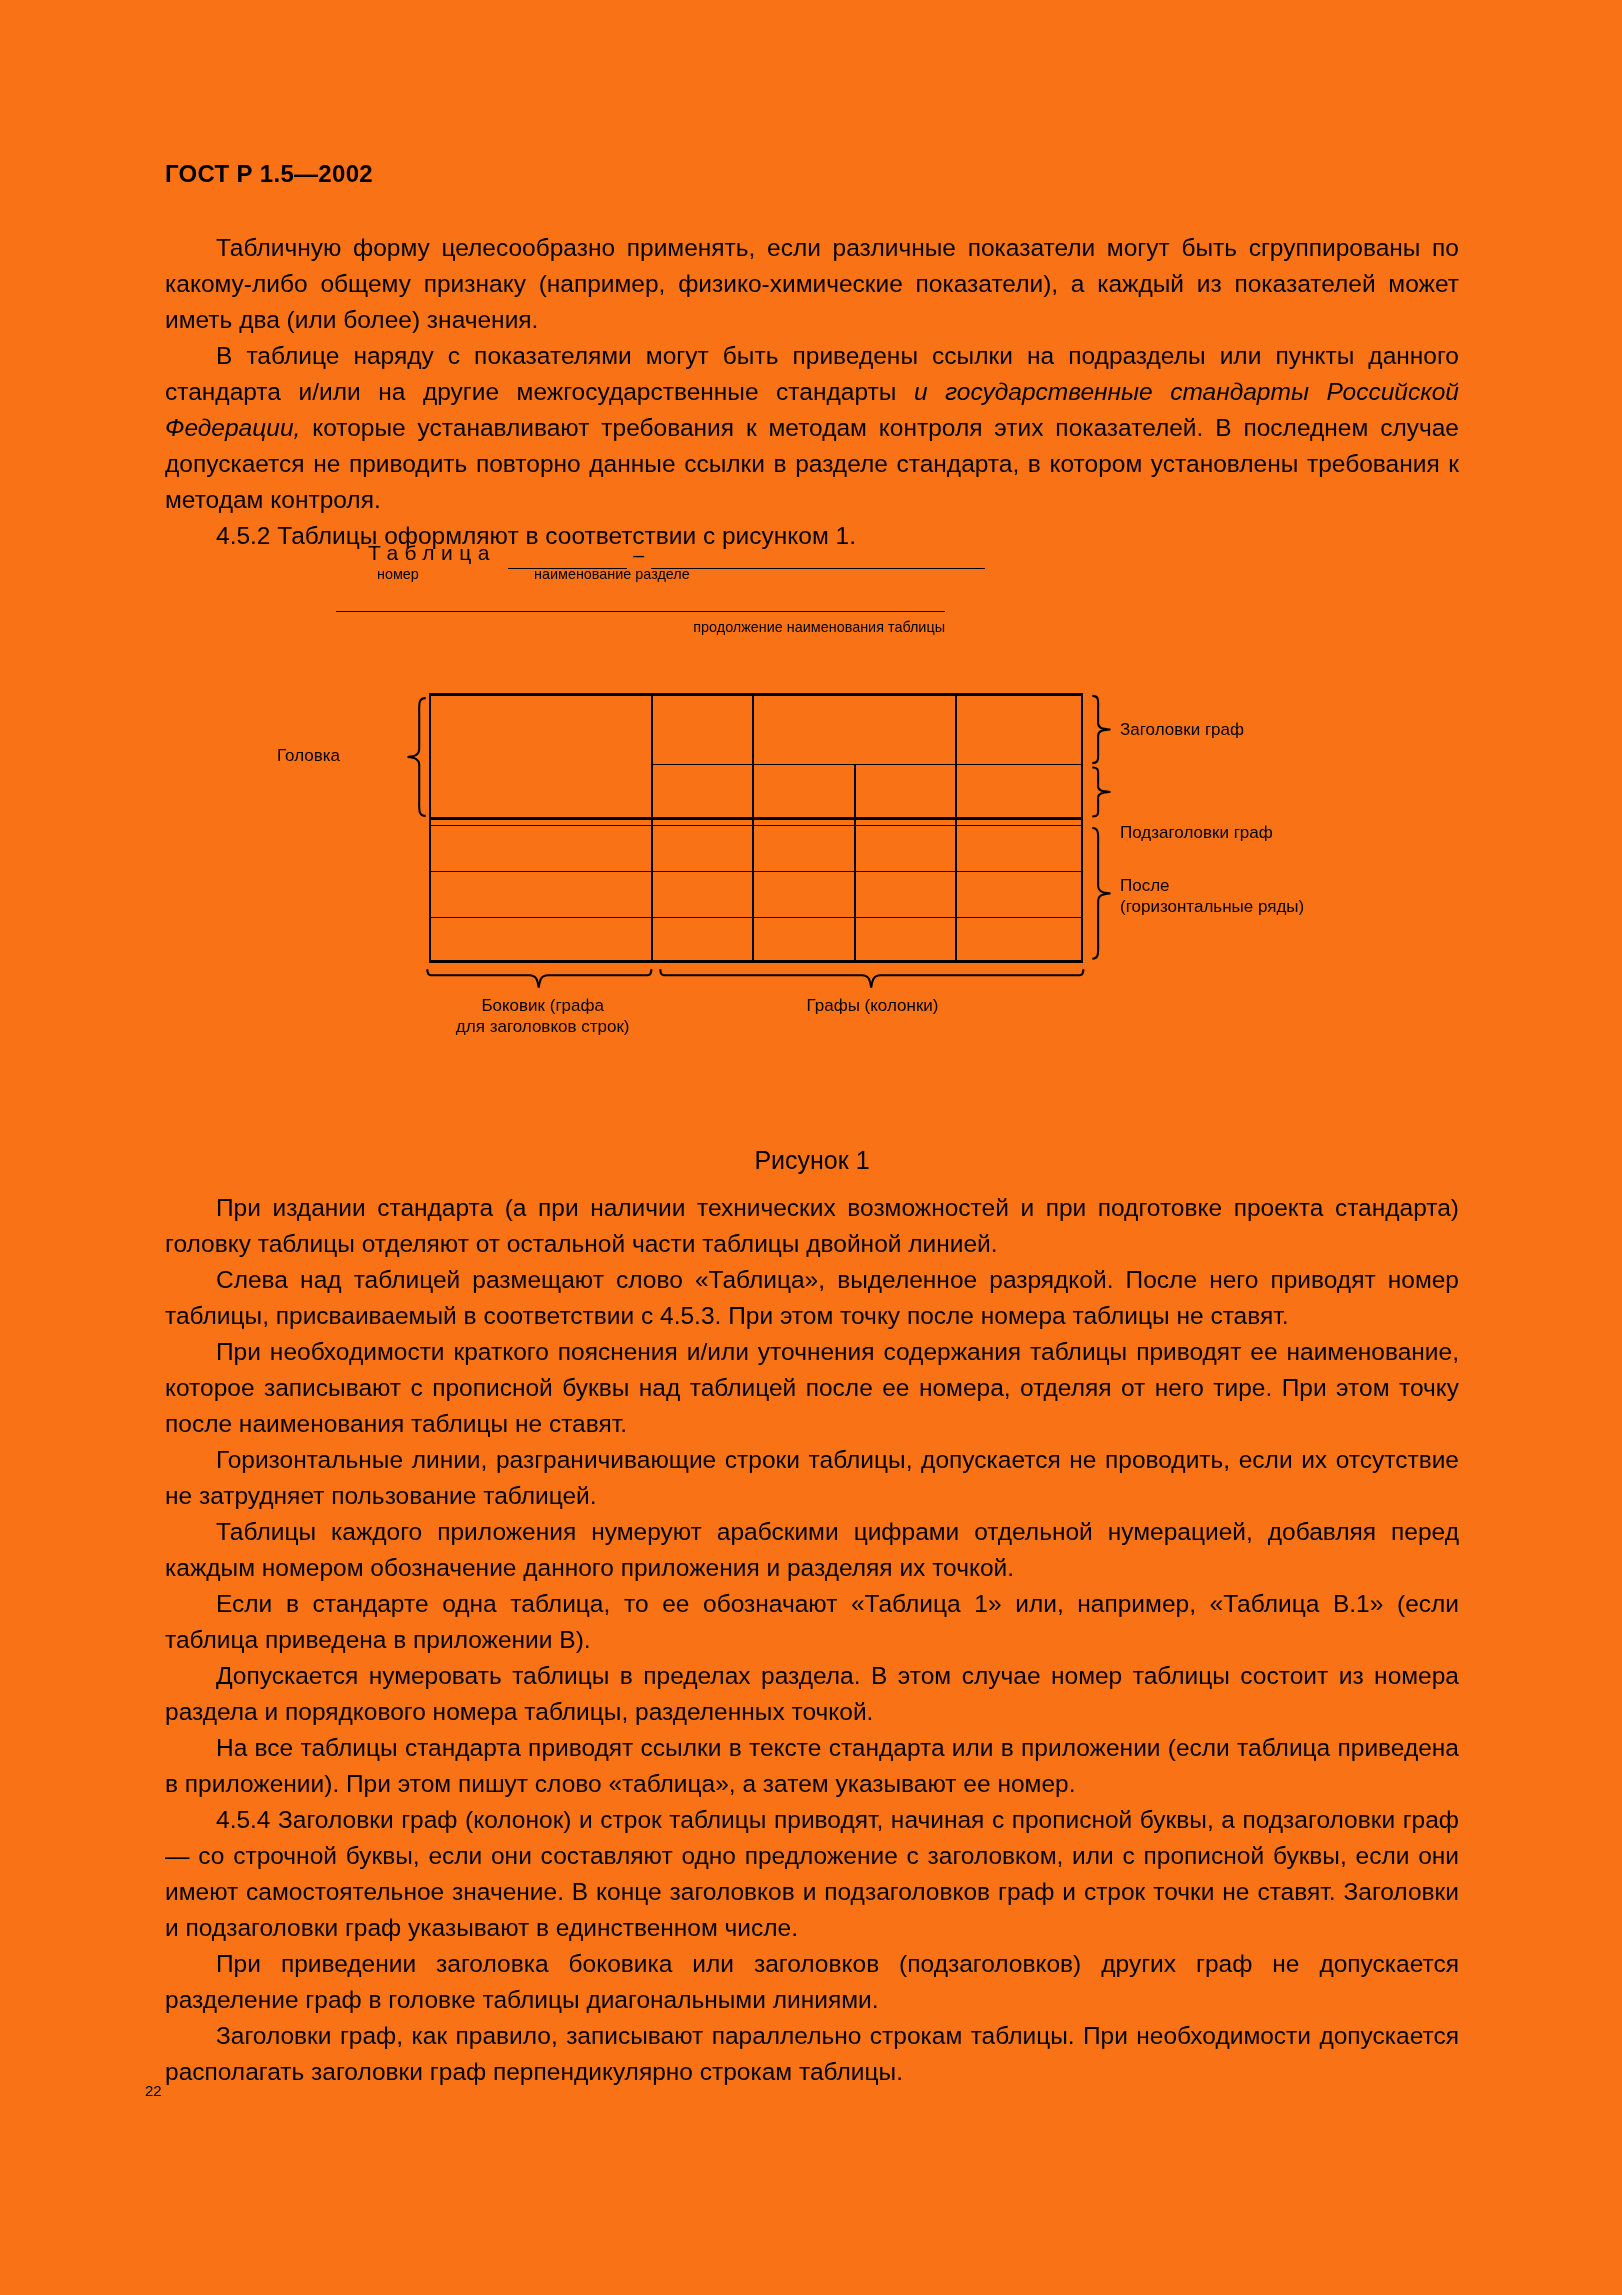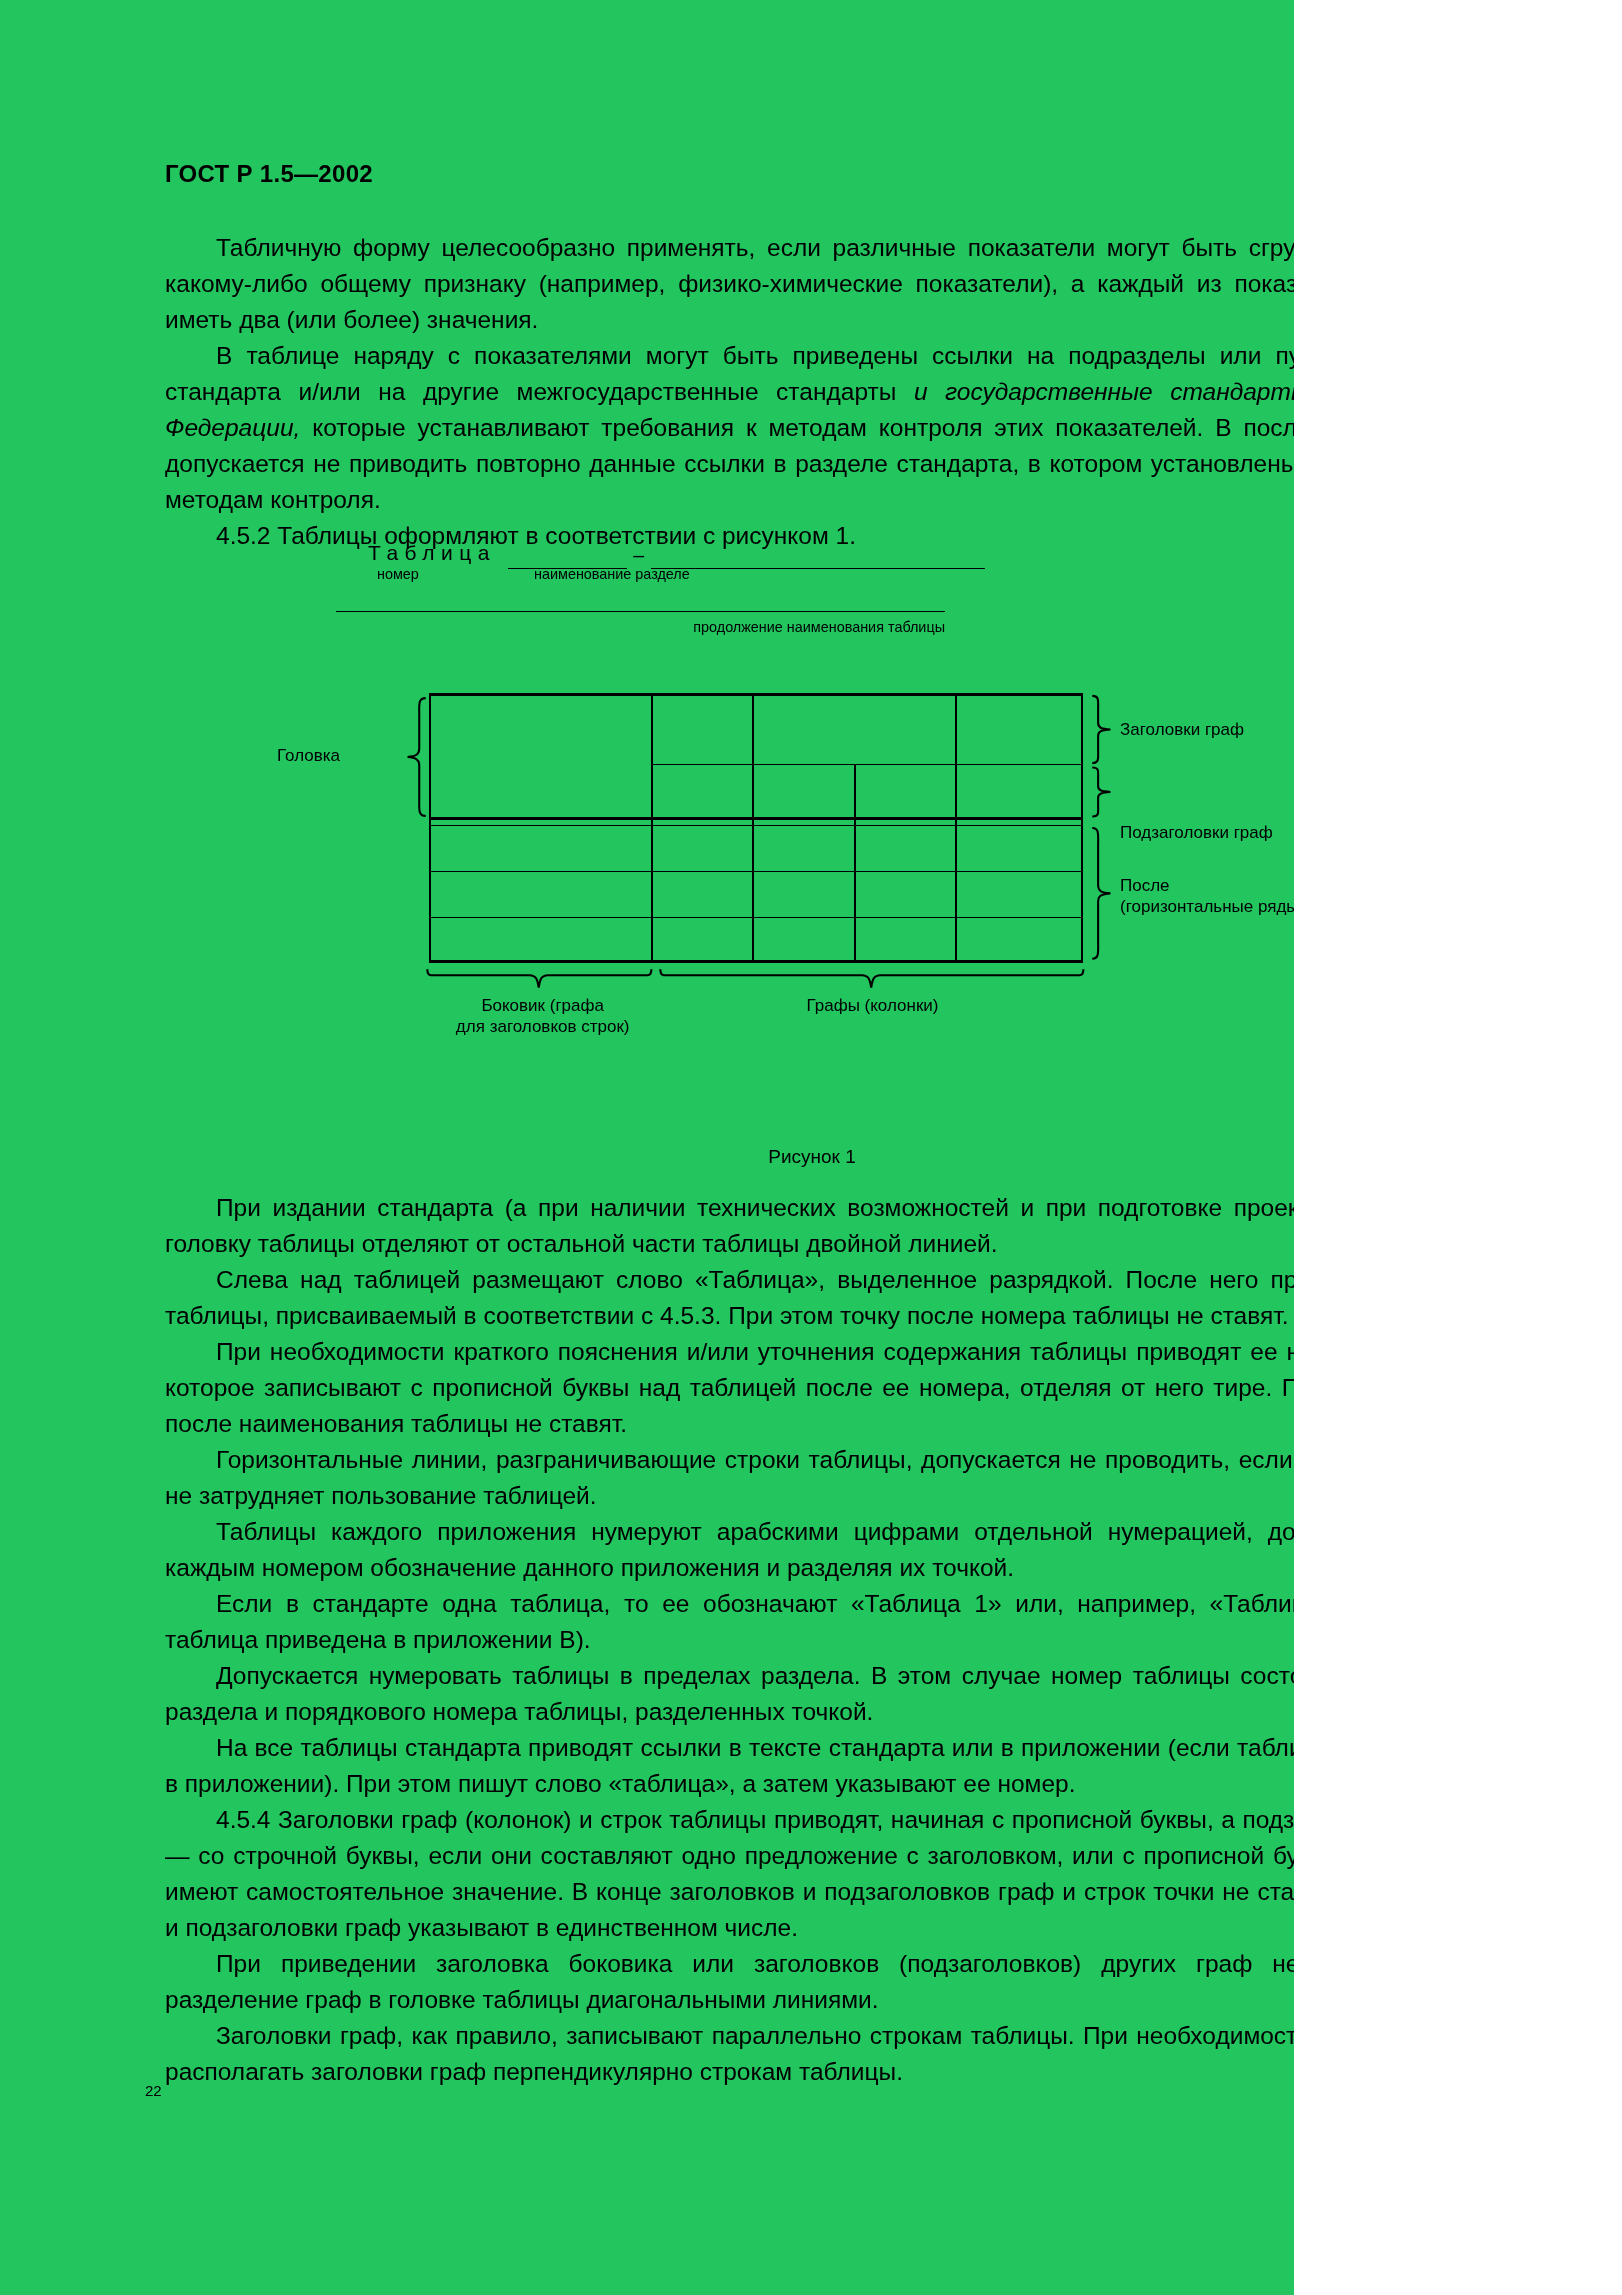--- a/index.html
+++ b/index.html
@@ -6,23 +6,23 @@
     margin: 0;
     padding: 0;
     background: #ffffff;
   }
   body {
     font-family: "Liberation Sans", sans-serif;
     color: #000000;
   }
   .page {
     position: relative;
-    width: 1294px;
+    width: 1622px;
     height: 2295px;
-    background: #22c55e;
+    background: #f97316;
     overflow: hidden;
   }
 
   
   .doc-header {
     position: absolute;
     left: 165px;
     top: 160px;
     font-size: 24px;
     font-weight: bold;
@@ -148,21 +148,21 @@
     white-space: nowrap;
     line-height: 21px;
   }
 
   .fig-caption {
     position: absolute;
     left: 0;
     top: 623px;
     width: 1294px;
     text-align: center;
-    font-size: 19px;
+    font-size: 25px;
   }
 
   
   .body-text-2 {
     position: absolute;
     left: 165px;
     top: 1190px;
     width: 1294px;
   }
 

